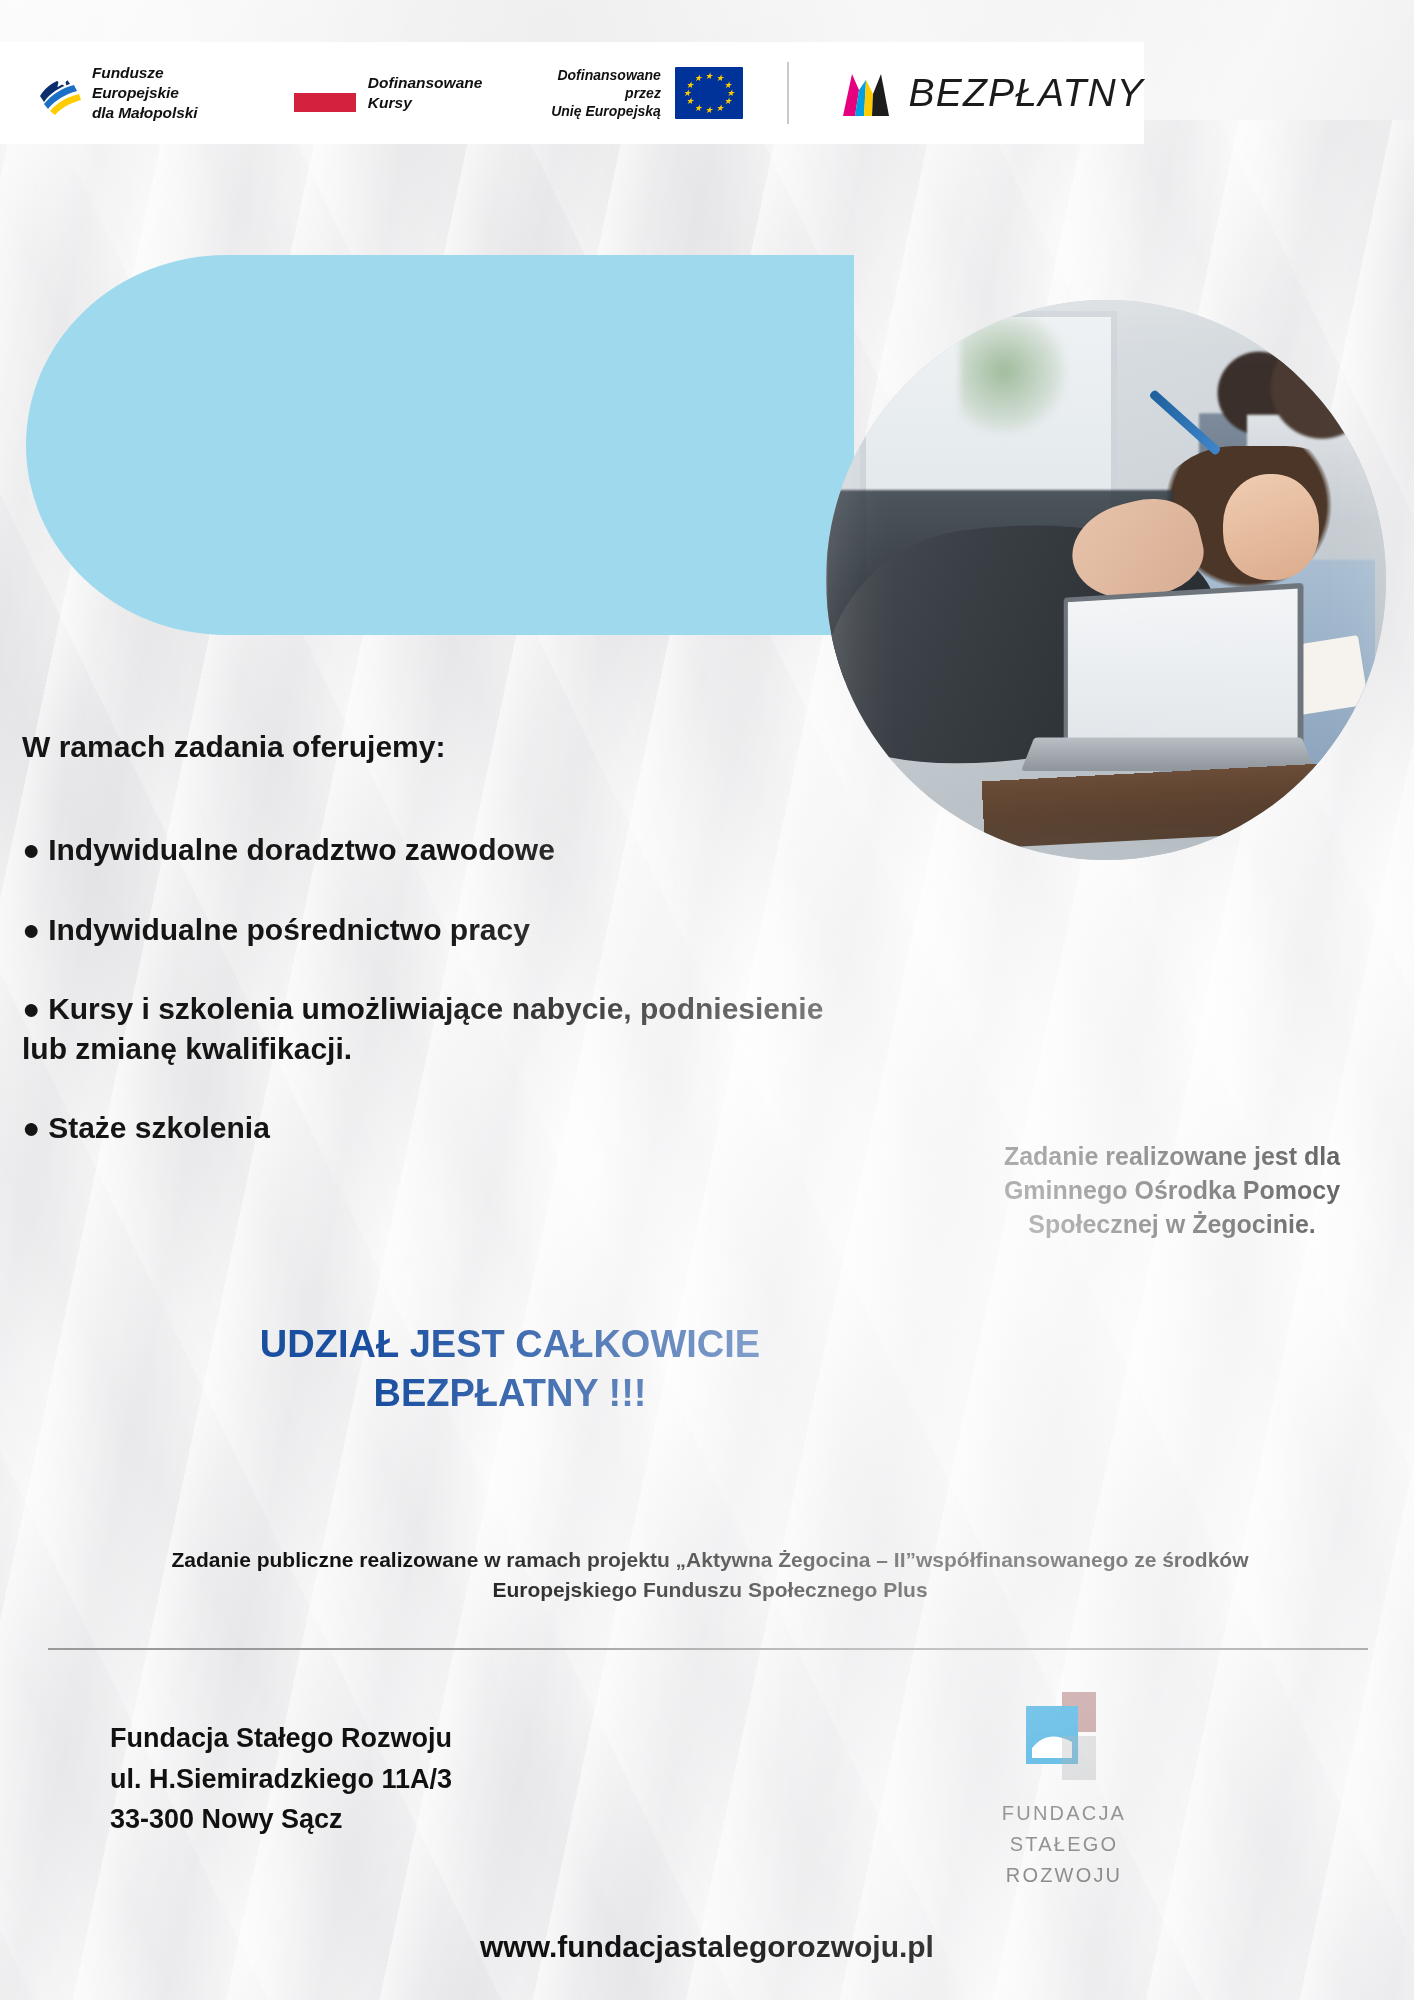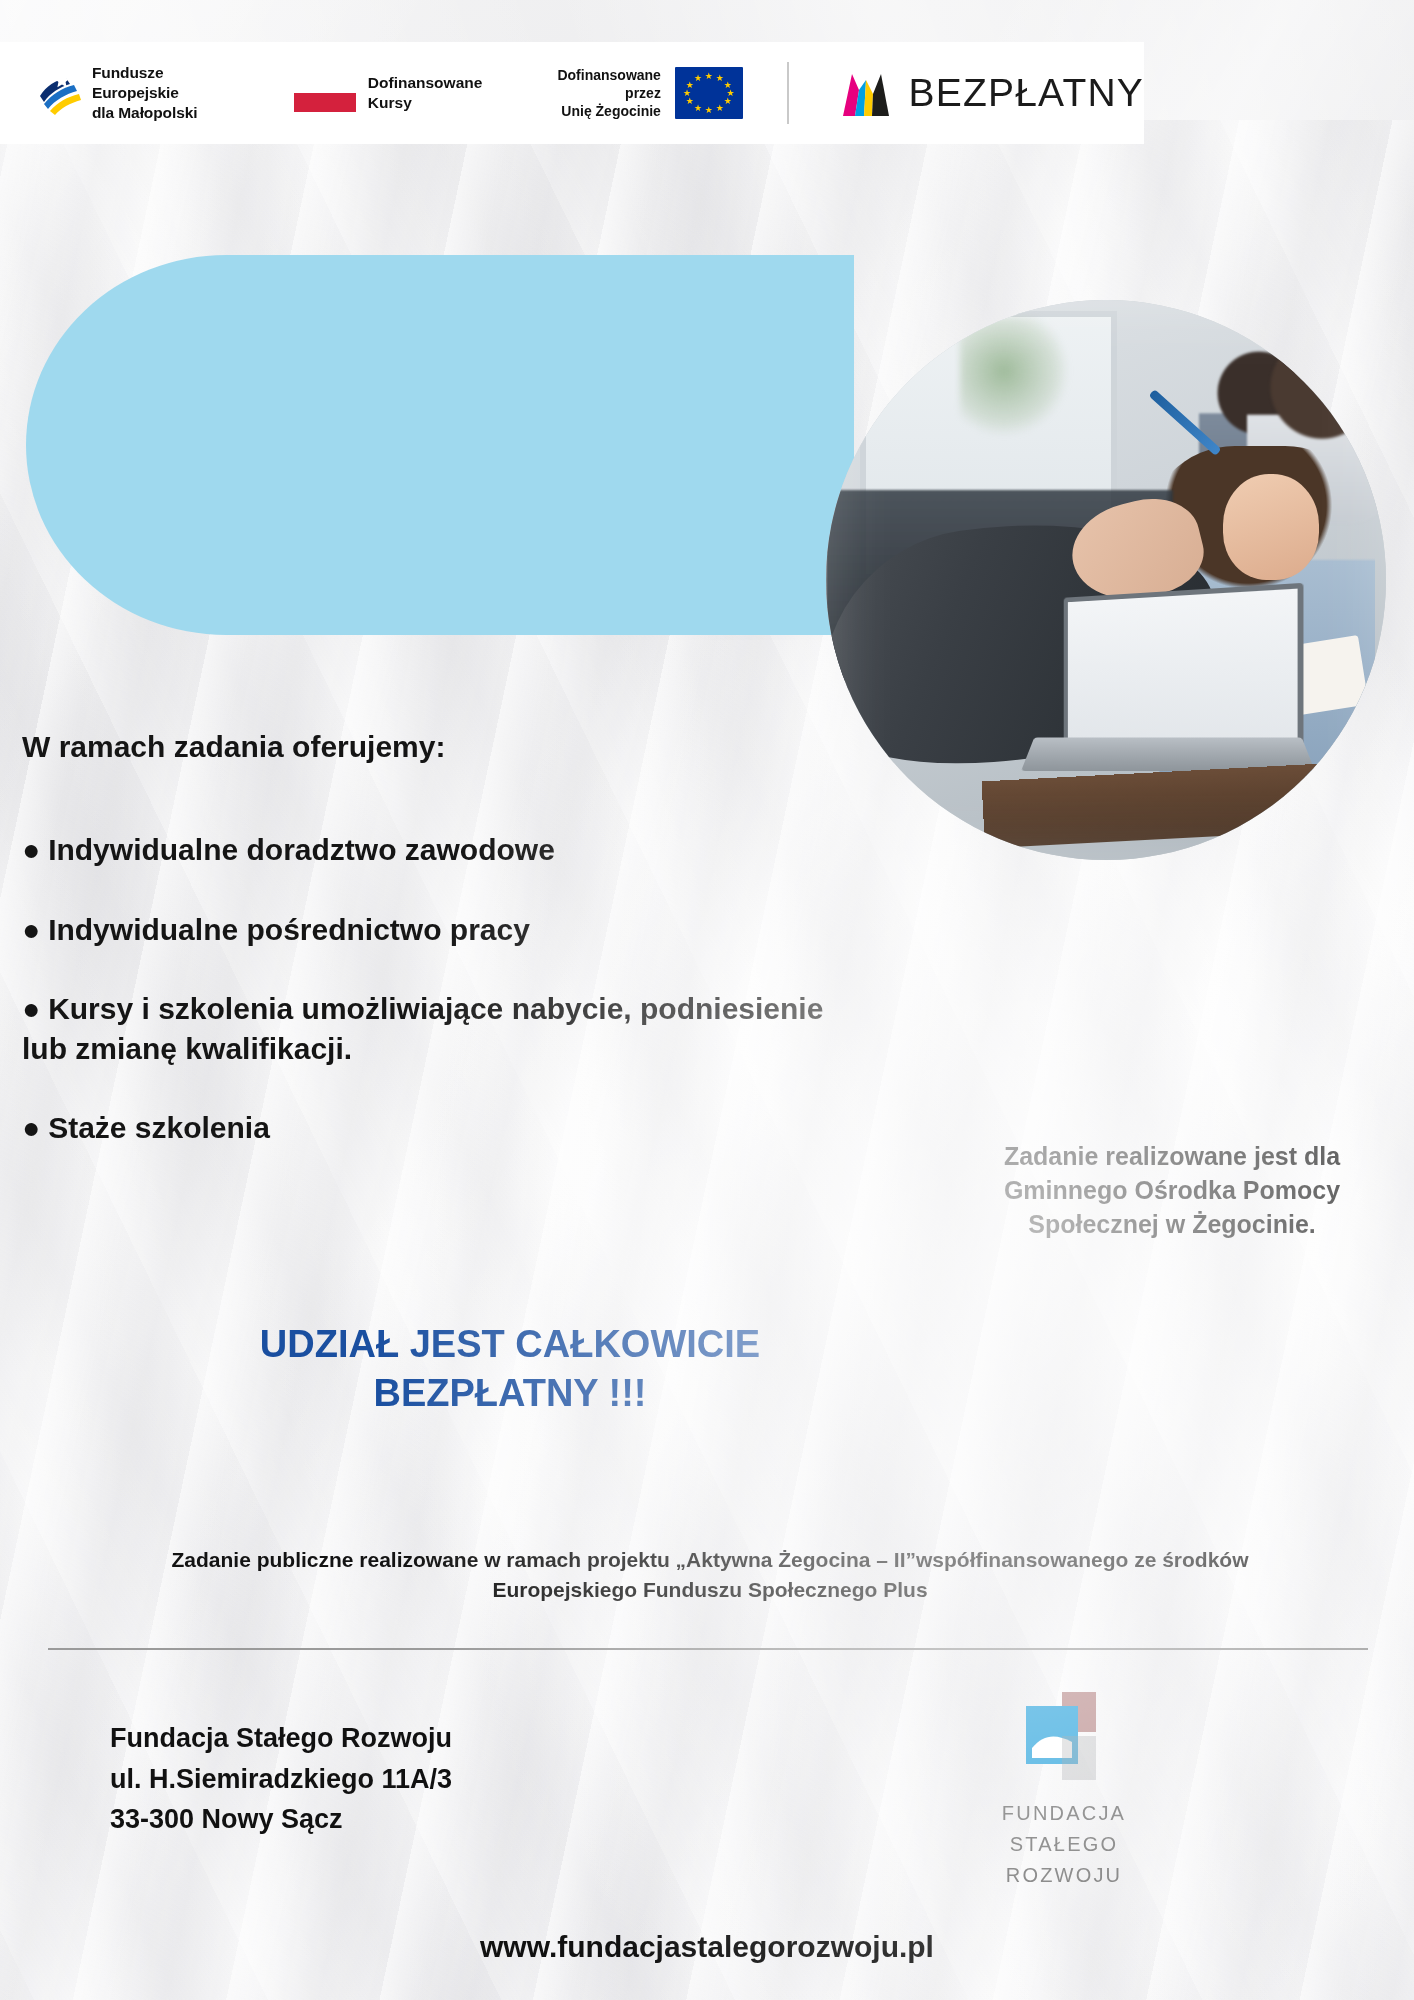--- a/index.html
+++ b/index.html
@@ -52,20 +52,21 @@
   .logobar {
     position: absolute;
     left: 0;
     top: 42px;
     width: 1144px;
     height: 102px;
     background: #ffffff;
     display: flex;
     align-items: center;
     z-index: 5;
+    font-style: italic;
   }
   .fe-logo {
     display: flex;
     align-items: center;
     margin-left: 36px;
     gap: 10px;
   }
   .fe-mark {
     width: 46px;
     height: 46px;
@@ -417,21 +418,21 @@
       </div>
       <div class="rp-text">
         <div>Dofinansowane</div>
         <div>Kursy</div>
       </div>
     </div>
 
     <div class="eu-logo">
       <div class="eu-text">
         <div>Dofinansowane przez</div>
-        <div>Unię Żegocinie</div>
+        <div>Unię Europejską</div>
       </div>
       <div class="eu-flag">
         <span class="eu-star" style="left:50%;top:18%;">★</span>
         <span class="eu-star" style="left:66%;top:22%;">★</span>
         <span class="eu-star" style="left:78%;top:34%;">★</span>
         <span class="eu-star" style="left:82%;top:50%;">★</span>
         <span class="eu-star" style="left:78%;top:66%;">★</span>
         <span class="eu-star" style="left:66%;top:78%;">★</span>
         <span class="eu-star" style="left:50%;top:82%;">★</span>
         <span class="eu-star" style="left:34%;top:78%;">★</span>

